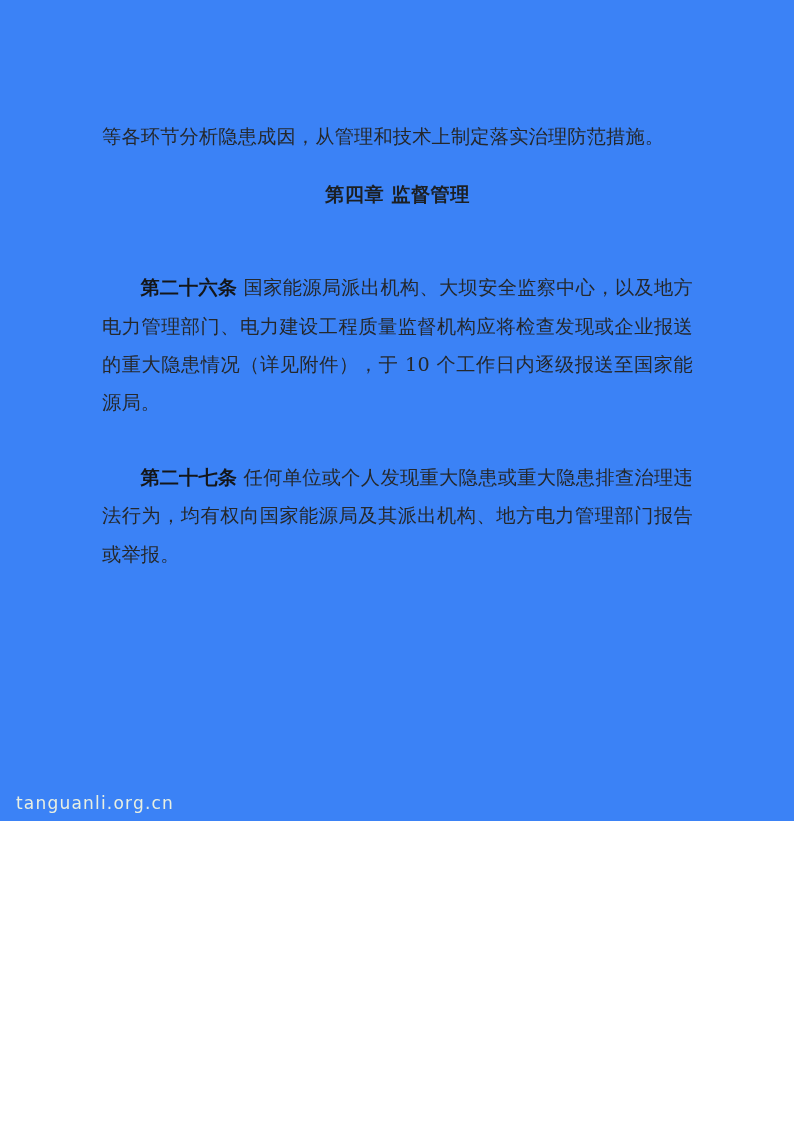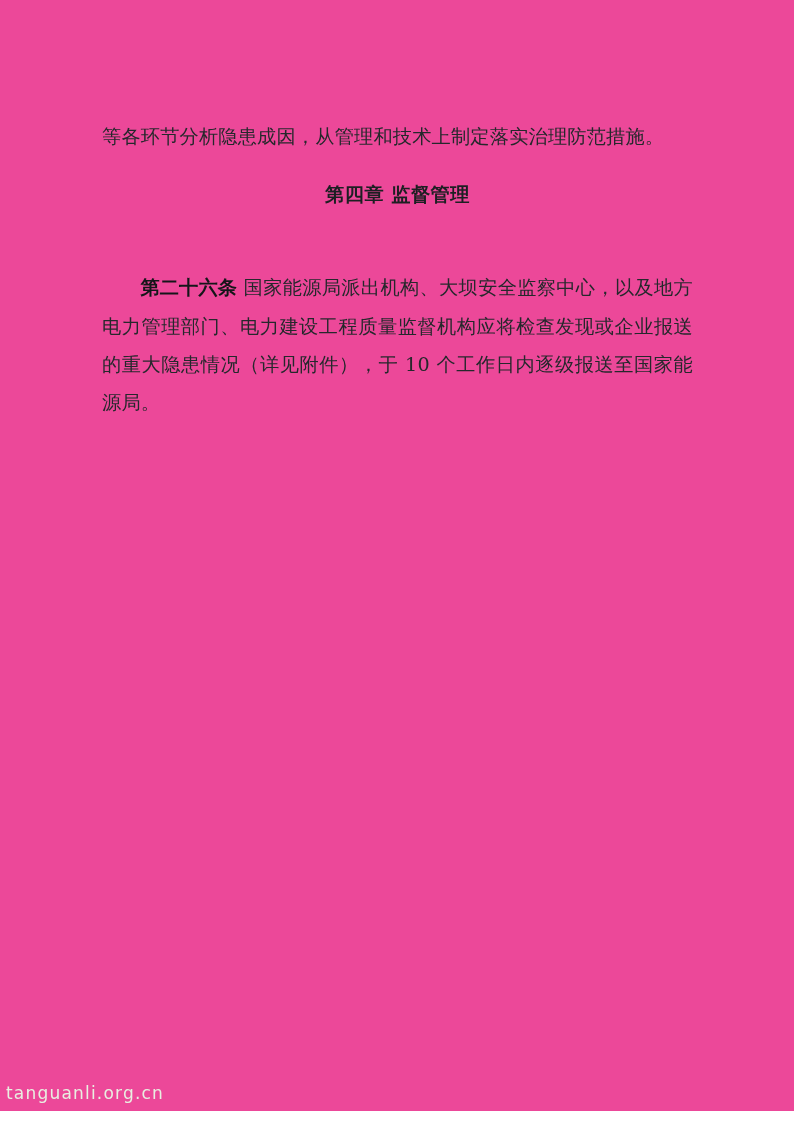--- a/index.html
+++ b/index.html
@@ -9,23 +9,23 @@
     background: #ffffff;
   }
   body {
     font-family: "DejaVu Serif", "Liberation Serif", serif;
     -webkit-font-smoothing: antialiased;
   }
 
   .page {
     position: relative;
     width: 794px;
-    height: 1111px;
+    height: 821px;
     margin: 0 auto;
-    background: #ec4899;
+    background: #3b82f6;
     overflow: hidden;
     box-sizing: border-box;
   }
 
   
   .content {
     position: absolute;
     left: 102px;
     top: 118px;
     width: 591px;
@@ -82,21 +82,21 @@
   }
 
   .art-body {
     font-family: "DejaVu Serif", "Liberation Serif", serif;
     font-weight: normal;
   }
 
   
   .watermark {
     position: absolute;
-    left: 6px;
+    left: 16px;
     bottom: 8px;
     font-family: "DejaVu Sans", "Liberation Sans", sans-serif;
     font-size: 17px;
     letter-spacing: 1.2px;
     color: #e9efe1;
     user-select: none;
     white-space: nowrap;
   }
 </style>
 </head>
@@ -110,20 +110,23 @@
 
     <div class="heading-block">
       <h2 class="chapter-heading">第四章  监督管理</h2>
     </div>
 
     <p class="para indent">
       <span class="art-no">第二十六条</span><span class="art-body"> 国家能源局派出机构、大坝安全监察中心，以及地方电力管理部门、电力建设工程质量监督机构应将检查发现或企业报送的重大隐患情况（详见附件），于 10 个工作日内逐级报送至国家能源局。</span>
     </p>
 
 
+    <p class="para indent">
+      <span class="art-no">第二十七条</span><span class="art-body"> 任何单位或个人发现重大隐患或重大隐患排查治理违法行为，均有权向国家能源局及其派出机构、地方电力管理部门报告或举报。</span>
+    </p>
 
 
 
   </div>
 
   <div class="watermark" style="color: rgb(233, 239, 225);">tanguanli.org.cn</div>
 
 </div>
 
 </body></html>

